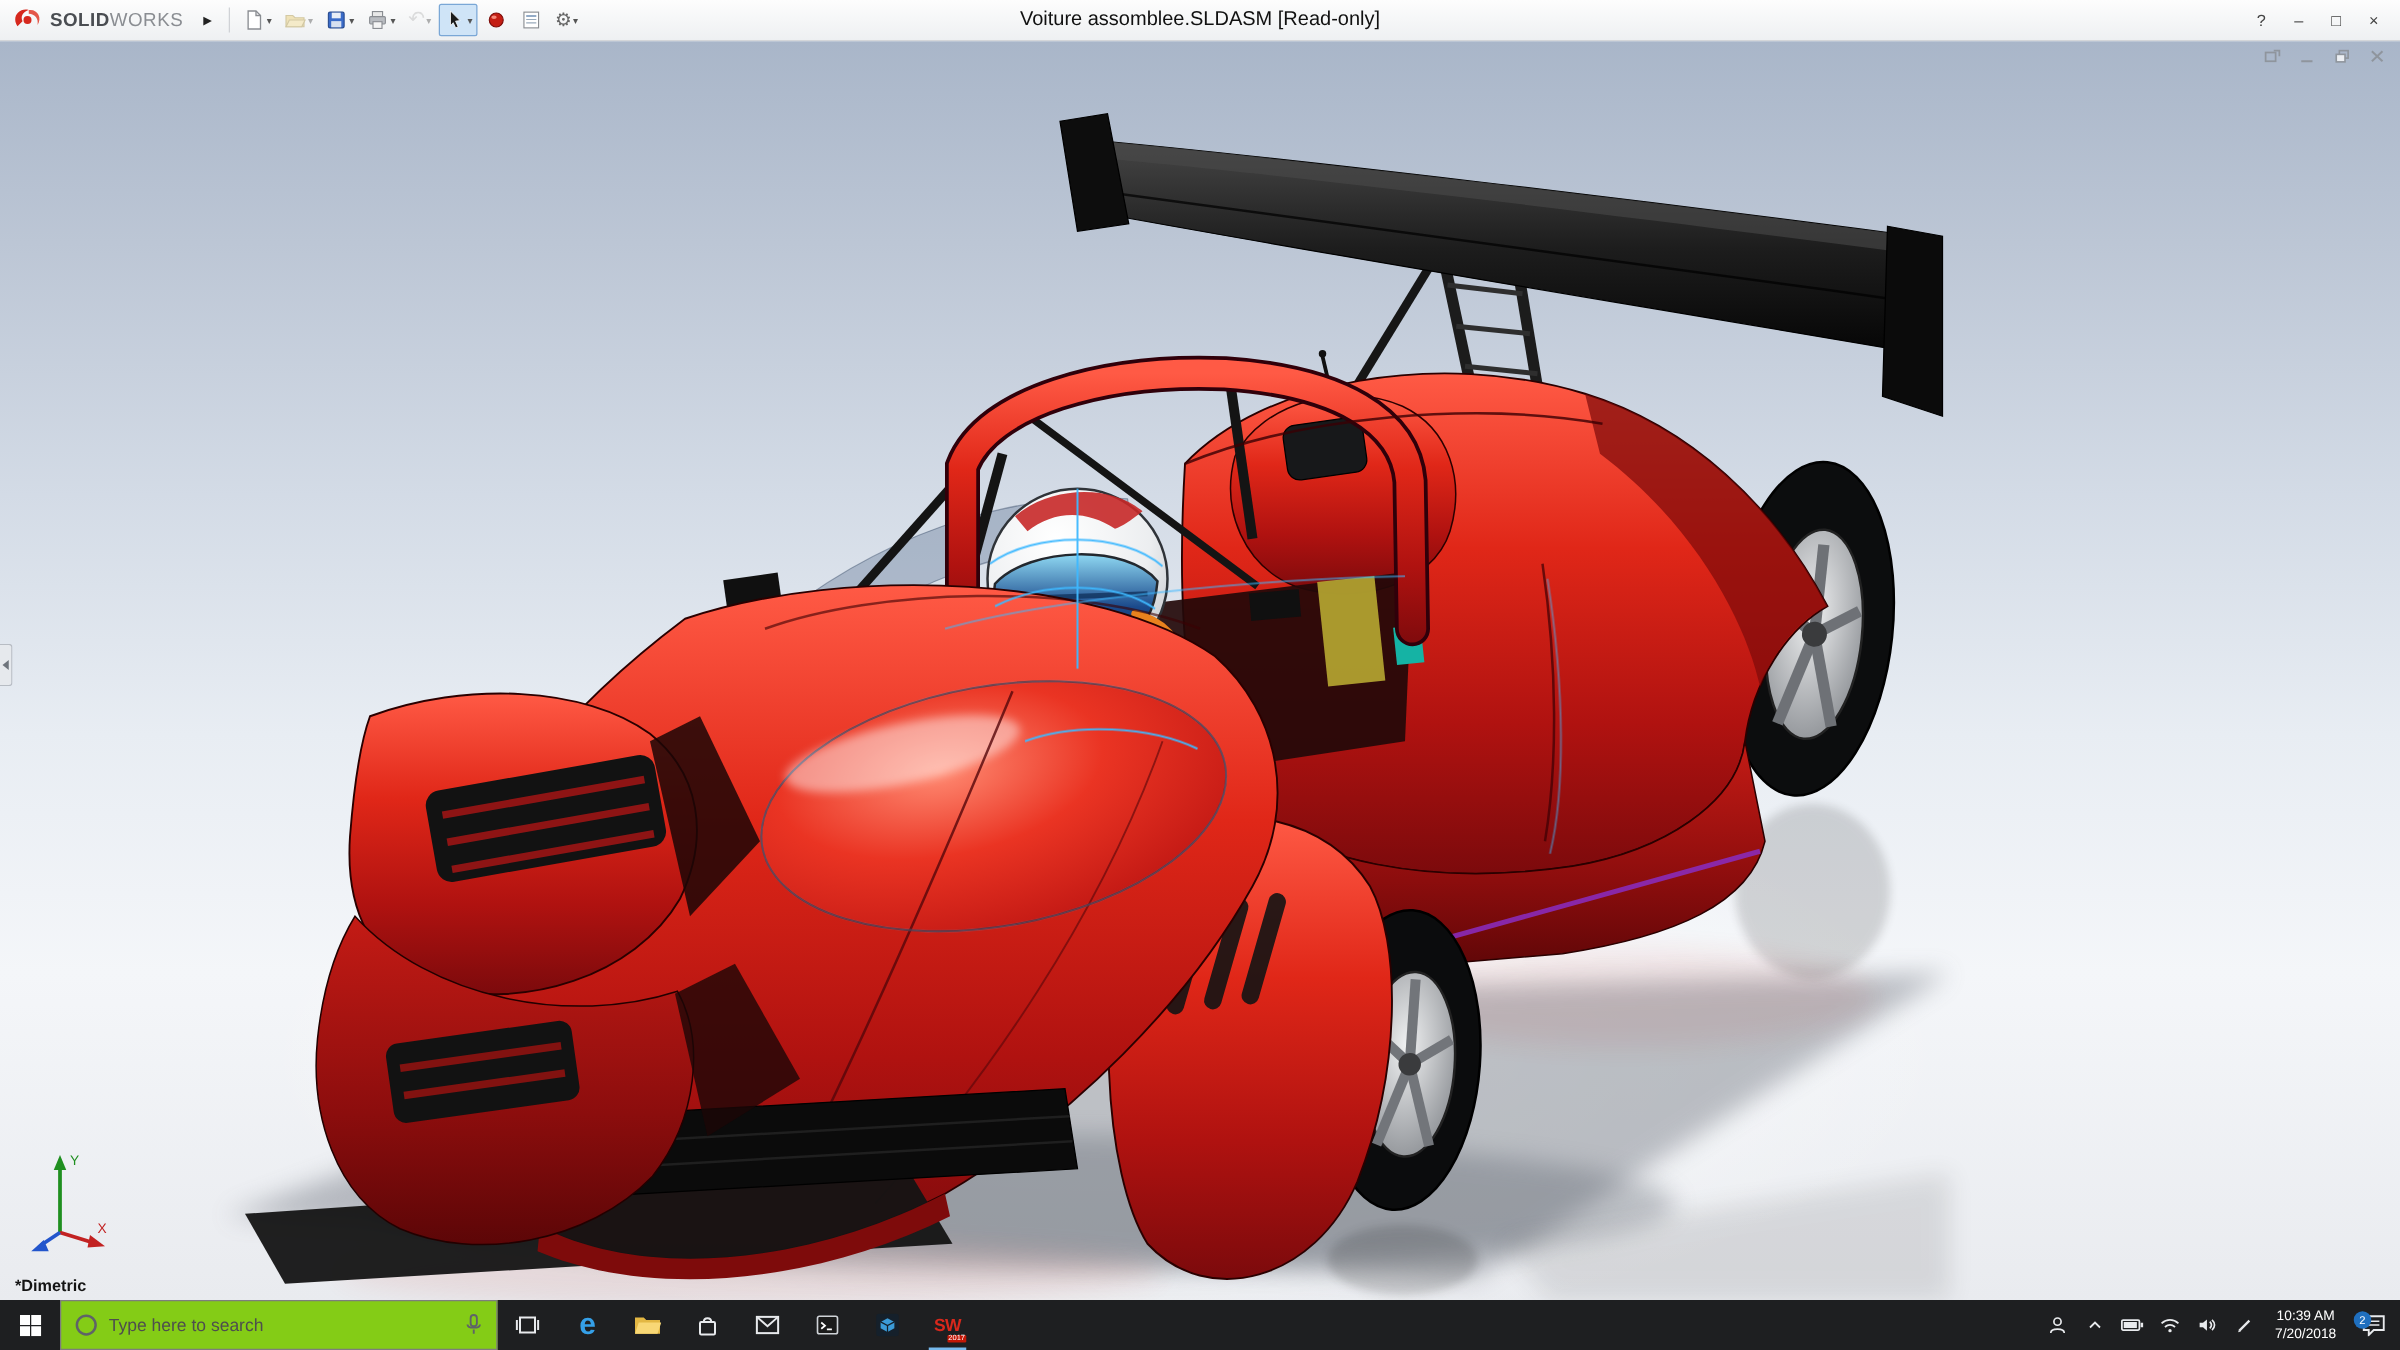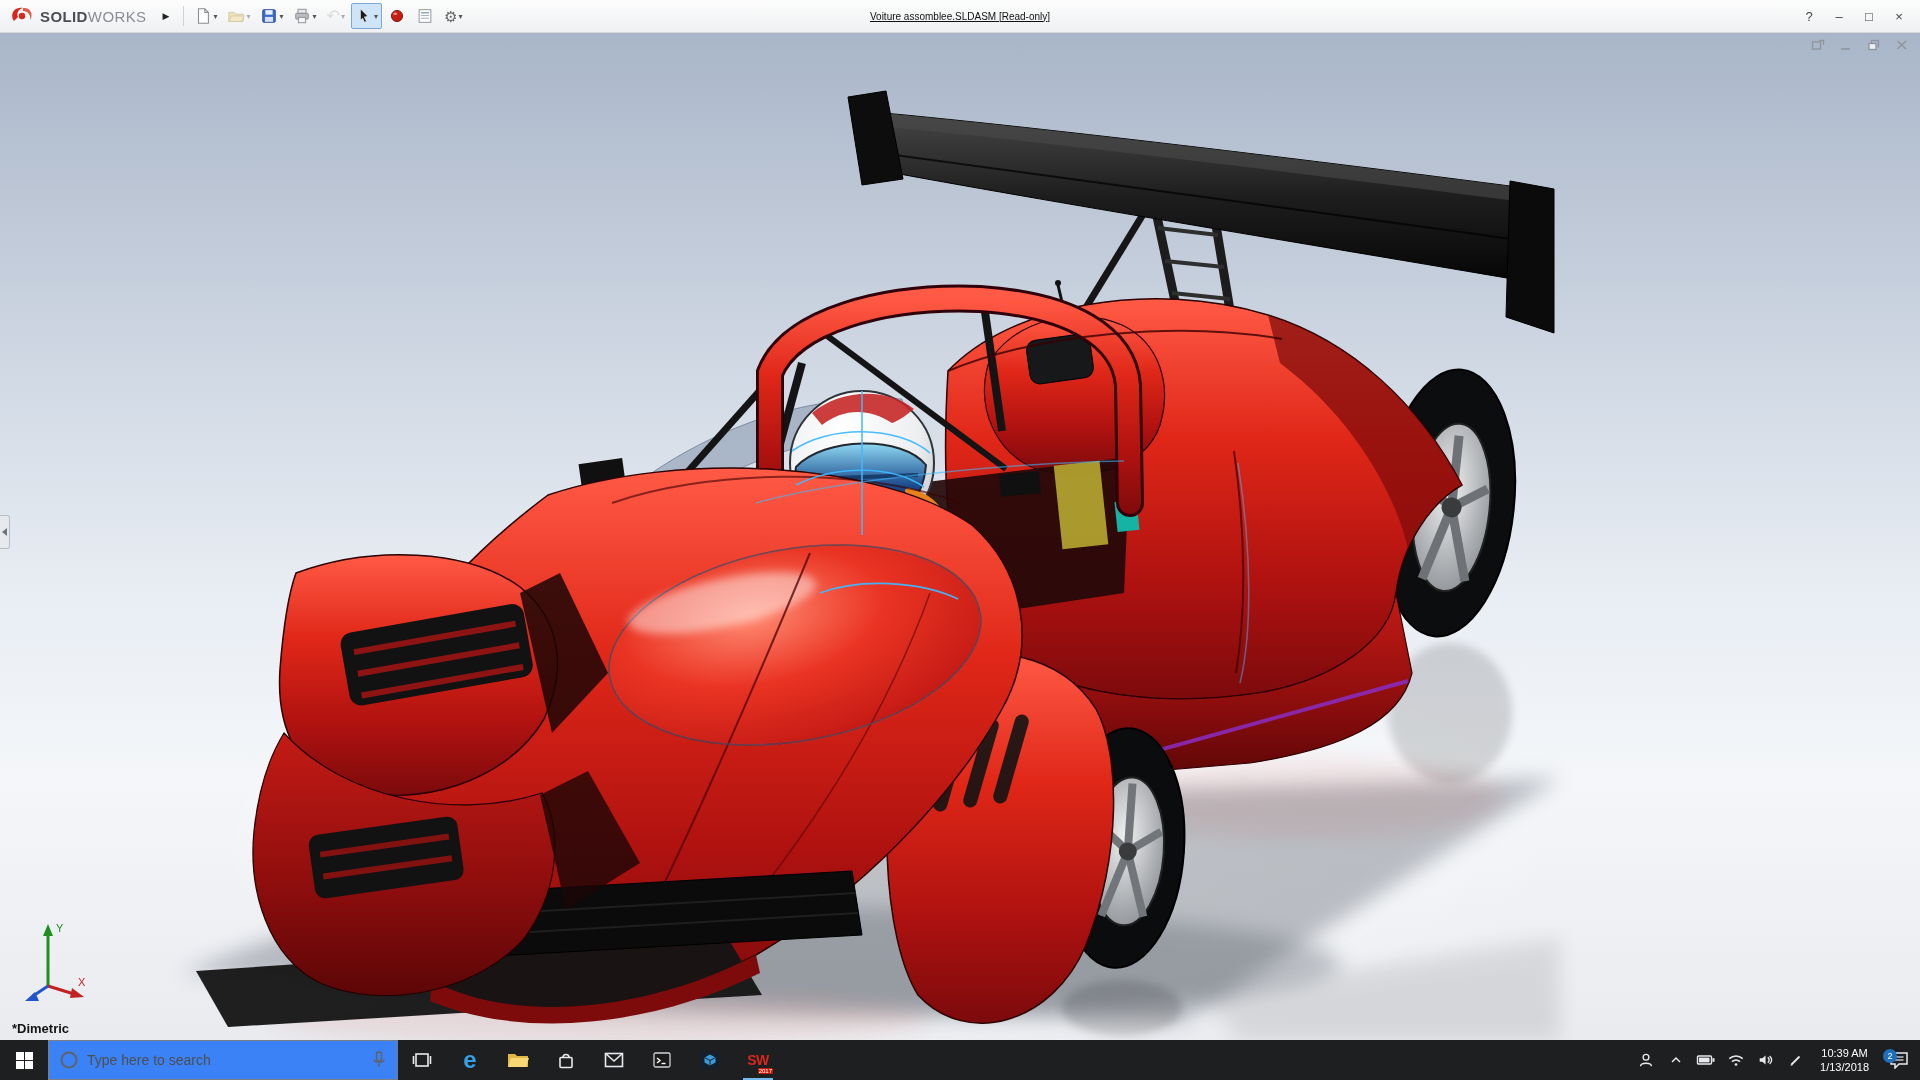--- a/index.html
+++ b/index.html
@@ -15,21 +15,21 @@
   .brand-text .light { font-weight:normal; color:#8a8d92; }
   .flyout { font-size:9px; color:#222; padding:0 8px; cursor:pointer; }
   .tb-sep { width:1px; height:20px; background:#d0d2d6; margin:0 6px; }
   .tools { display:flex; align-items:center; gap:2px; }
   .tool { display:flex; align-items:center; height:26px; padding:0 3px; border:1px solid transparent; border-radius:2px; cursor:pointer; }
   .tool .caret { font-size:8px; color:#555; margin-left:1px; }
   .tool.disabled { opacity:.45; }
   .tool.active { background:#cfe4f7; border-color:#7aa7d6; }
   .tool .glyph { font-size:15px; line-height:1; color:#666; }
   .tool .glyph.undo { color:#b9b9b9; font-size:16px; }
-  .tb-title { position:absolute; left:50%; transform:translateX(-50%); font-size:10px; color:#111; white-space:nowrap;text-decoration:underline; }
+  .tb-title { position:absolute; left:50%; transform:translateX(-50%); font-size:16px; color:#111; white-space:nowrap; }
   .win-controls { margin-left:auto; display:flex; align-items:center; gap:0; padding-right:6px; }
   .wc { width:30px; height:26px; display:flex; align-items:center; justify-content:center;
         font-size:13px; color:#444; cursor:pointer; }
 
   
   .viewport { position:relative; flex:0 0 1007px; height:1007px; overflow:hidden;
     background:
       radial-gradient(ellipse 950px 330px at 46% 80%, rgba(255,255,255,.9), rgba(255,255,255,0) 72%),
       linear-gradient(180deg,#a9b6c9 0%,#bcc6d5 16%,#d3dbe6 36%,#e8edf3 55%,#f4f6f9 74%,#e9ebef 100%);
   }
@@ -39,21 +39,21 @@
   .left-tab { position:absolute; left:0; top:482px; width:10px; height:34px; background:#e6e9ed;
               border:1px solid #b7bcc3; border-left:none; border-radius:0 3px 3px 0; cursor:pointer;
               display:flex; align-items:center; justify-content:center; }
   .left-tab .tri { width:0; height:0; border-top:4px solid transparent; border-bottom:4px solid transparent; border-right:5px solid #6e747c; }
   .triad { position:absolute; left:14px; bottom:34px; }
   .view-label { position:absolute; left:12px; bottom:4px; font-size:13px; font-weight:bold; color:#141414;text-align:center; }
 
   
   .taskbar { flex:0 0 40px; height:40px; background:#1e1f21; display:flex; align-items:stretch; }
   .tb-btn { width:48px; display:flex; align-items:center; justify-content:center; cursor:pointer; position:relative; }
-  .search { width:350px; background:#3b82f6; border:1px solid #7d7d7d; display:flex; align-items:center; gap:8px; padding:0 10px; }
+  .search { width:350px; background:#84cc16; border:1px solid #7d7d7d; display:flex; align-items:center; gap:8px; padding:0 10px; }
   .search input { flex:1; border:none; outline:none; font-size:14px; color:#333; background:transparent; font-family:"Liberation Sans",sans-serif; }
   .search input::placeholder { color:#4e4e4e; }
   .edge-glyph { font-size:24px; font-weight:bold; color:#35a0e8; }
   .sw-icon { position:relative; width:30px; height:30px; display:flex; align-items:center; justify-content:center; }
   .sw-label { color:#d8281c; font-weight:bold; font-size:14px; letter-spacing:-.5px; }
   .sw-year { position:absolute; bottom:1px; right:0; background:#c21807; color:#fff; font-size:6px; padding:0 1px; border-radius:1px; }
   .indicator { position:absolute; bottom:0; left:9px; right:9px; height:2px; background:#76b9ed; }
   .tray { margin-left:auto; display:flex; align-items:center; }
   .tray-btn { width:30px; height:40px; display:flex; align-items:center; justify-content:center; cursor:pointer; }
   .clock { display:flex; flex-direction:column; align-items:center; justify-content:center;
@@ -517,21 +517,21 @@
         </svg>
       </div>
       <div class="tray-btn">
         <svg width="16" height="16" viewBox="0 0 16 16">
           <line x1="3.5" y1="12.5" x2="11.5" y2="4.5" stroke="#e8eaed" stroke-width="1.8"></line>
           <polygon points="2.5,13.8 3.1,11.7 4.6,13.2" fill="#e8eaed"></polygon>
         </svg>
       </div>
       <div class="clock">
         <span>10:39 AM</span>
-        <span>1/13/2018</span>
+        <span>7/20/2018</span>
       </div>
       <div class="action-center">
         <svg width="20" height="18" viewBox="0 0 20 18">
           <path d="M2,2 L18,2 L18,13 L10,13 L6,17 L6,13 L2,13 Z" fill="none" stroke="#e8eaed" stroke-width="1.5"></path>
           <line x1="5.5" y1="6" x2="14.5" y2="6" stroke="#e8eaed" stroke-width="1.2"></line>
           <line x1="5.5" y1="9" x2="14.5" y2="9" stroke="#e8eaed" stroke-width="1.2"></line>
         </svg>
         <span class="ac-badge">2</span>
       </div>
     </div>

